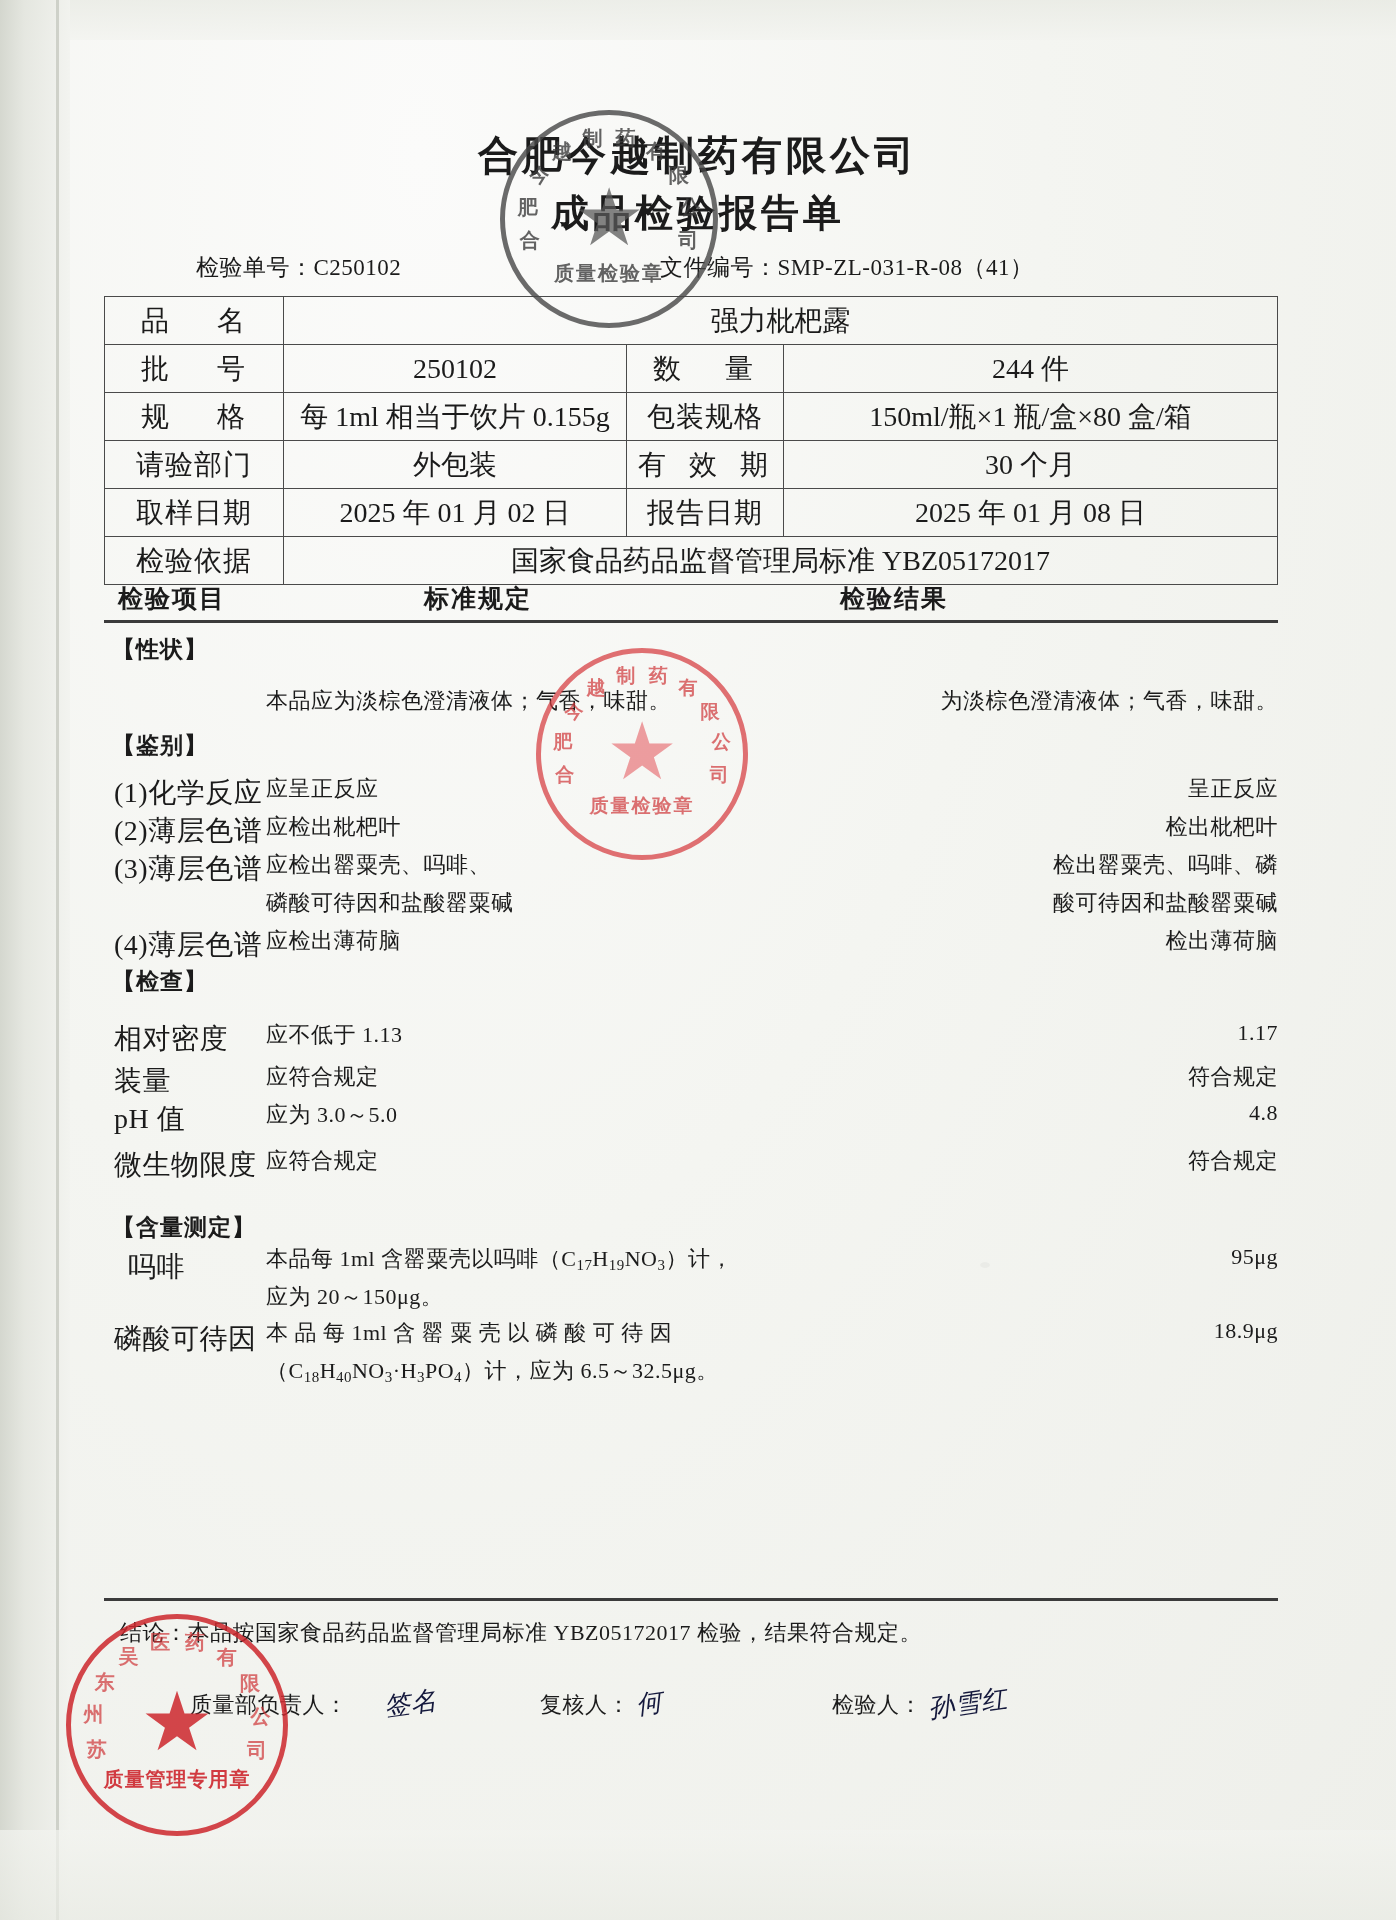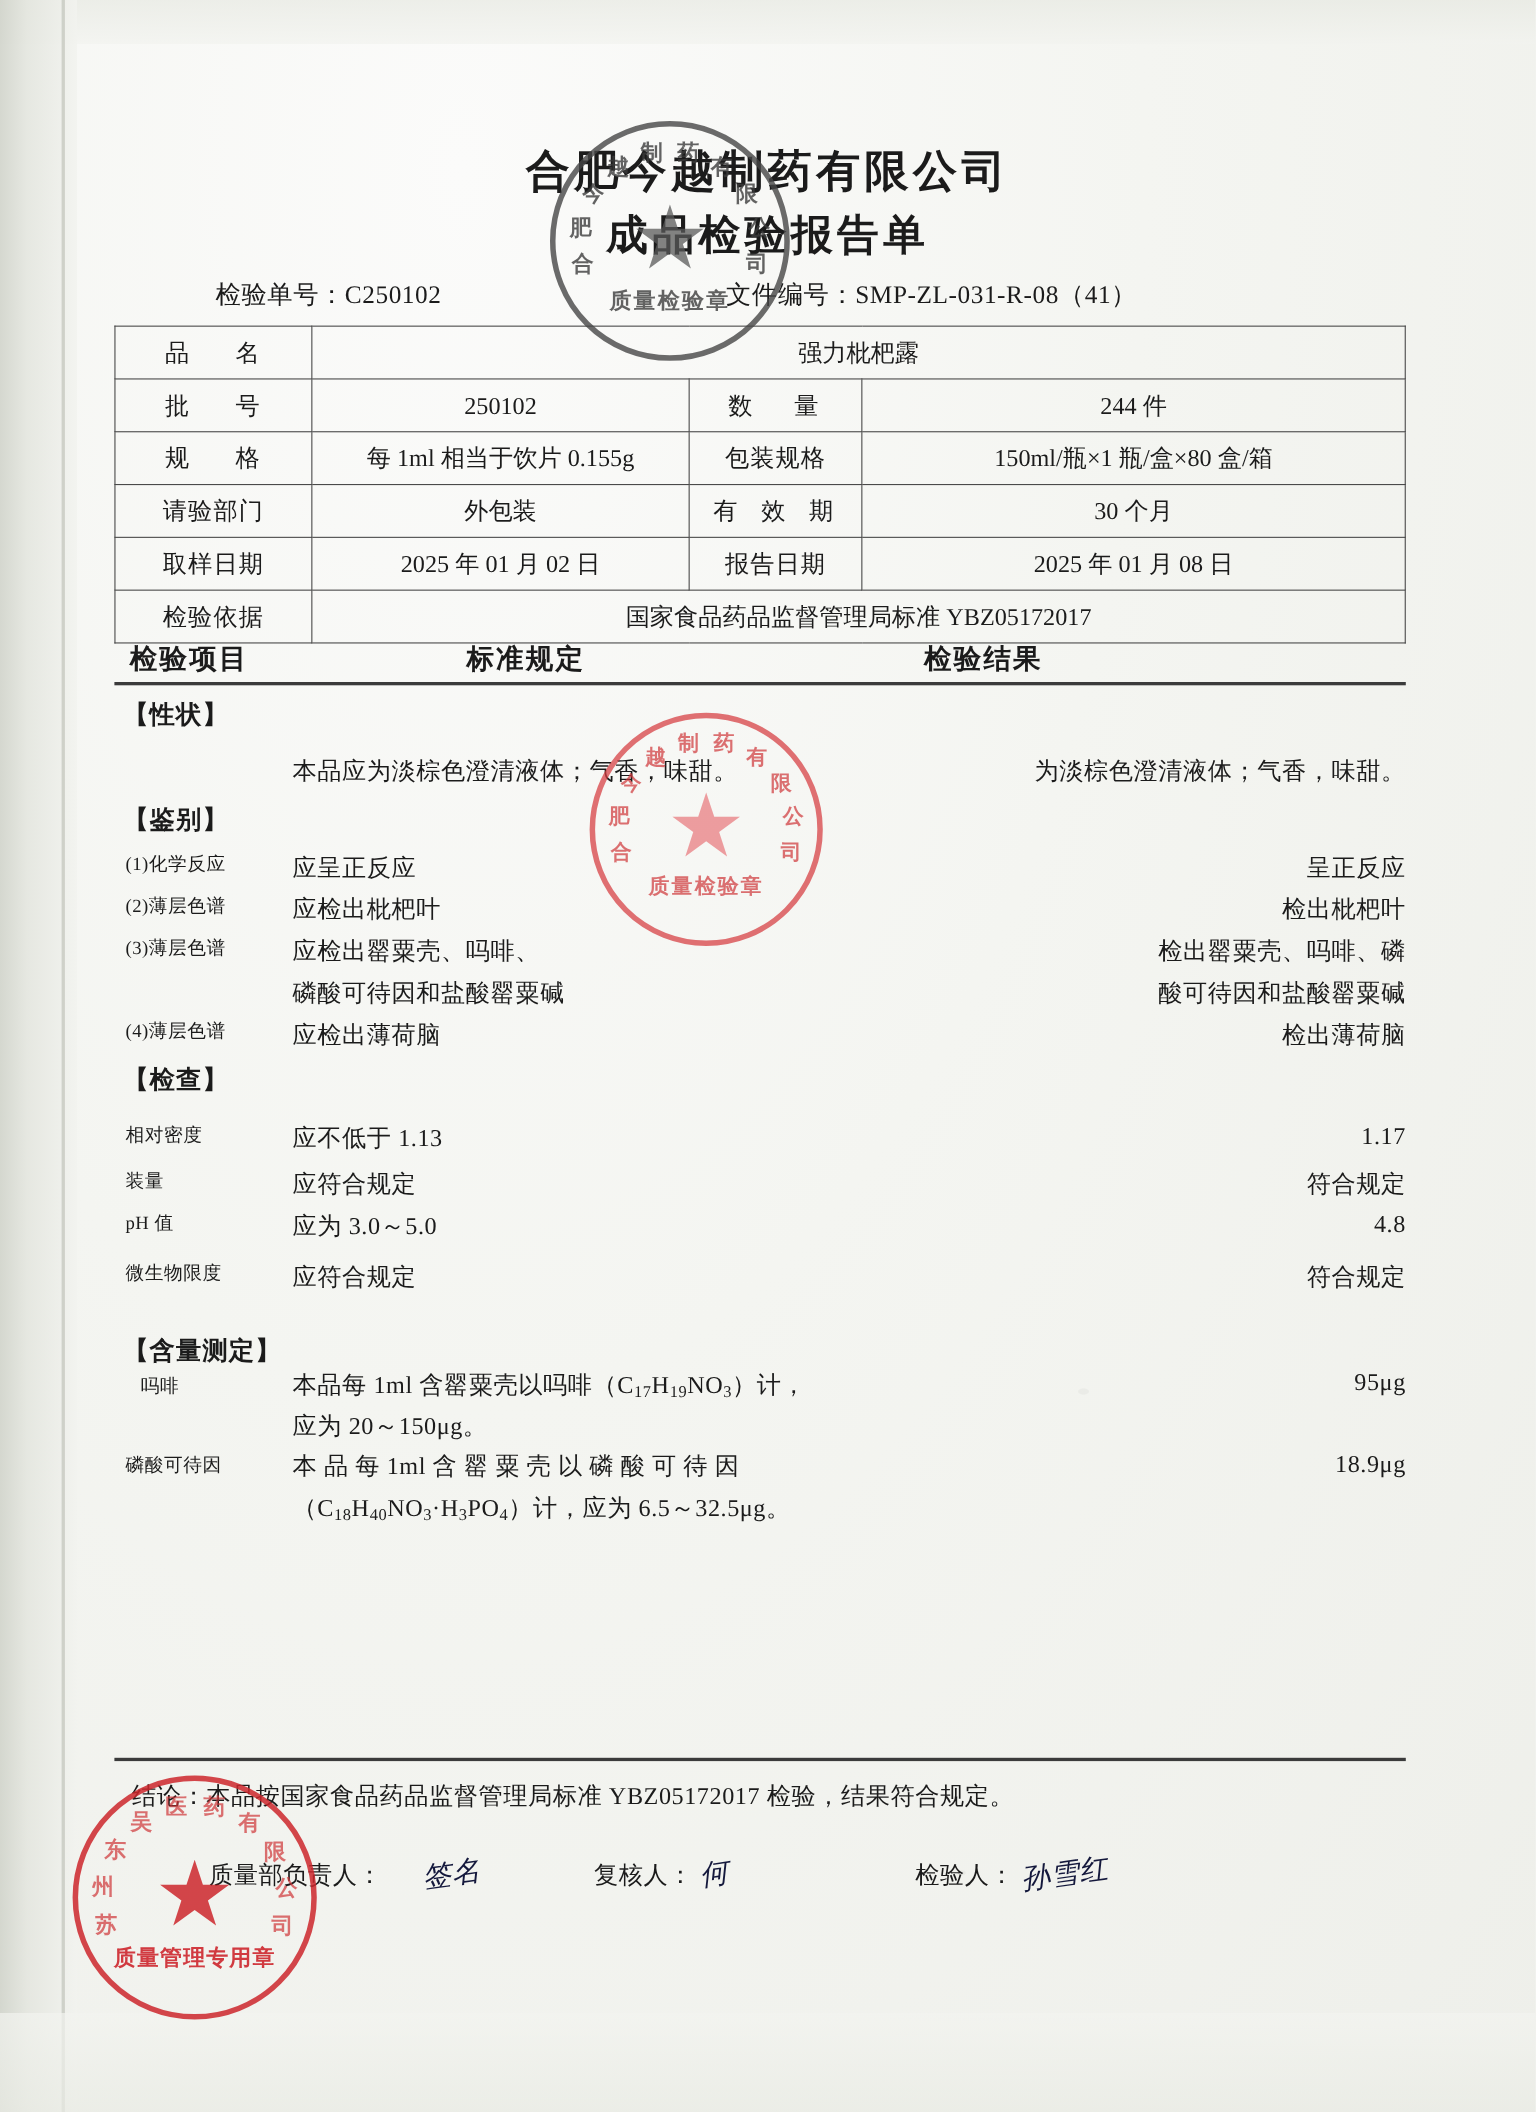--- a/index.html
+++ b/index.html
@@ -53,21 +53,21 @@
   .meta{
     position:absolute;top:252px;font-size:23px;letter-spacing:.5px;
   }
   .meta-left{left:196px;}
   .meta-right{left:660px;}
 
   
   .info{
     position:absolute;left:104px;top:296px;width:1174px;
     border-collapse:collapse;
-    font-size:22px;
+    font-size:28px;
   }
   .info td{
     border:1px solid #4a4a4a;
     height:47px;
     text-align:center;
     vertical-align:middle;
     padding:0 6px;
   }
   .info .lbl{width:158px;letter-spacing:10px;padding-left:14px;}
   .info .lbl2{width:158px;letter-spacing:1px;}
@@ -81,21 +81,21 @@
     font-family:"Liberation Sans","DejaVu Sans",sans-serif;letter-spacing:2px;}
   .ch1{left:118px;}
   .ch2{left:424px;}
   .ch3{left:840px;}
   .rule-top{position:absolute;left:104px;top:620px;width:1174px;height:3px;background:#3b3b3b;}
   .rule-bottom{position:absolute;left:104px;top:1330px;width:1174px;height:3px;background:#3b3b3b;}
 
   
   .sec{position:absolute;font-size:23px;font-weight:bold;
        font-family:"Liberation Sans","DejaVu Sans",sans-serif;letter-spacing:1px;}
-  .item{position:absolute;font-size:17px;letter-spacing:.5px;white-space:nowrap;}
+  .item{position:absolute;font-size:28px;letter-spacing:.5px;white-space:nowrap;}
   .spec{position:absolute;font-size:22px;letter-spacing:.5px;white-space:nowrap;}
   .res{position:absolute;font-size:22px;letter-spacing:.5px;white-space:nowrap;text-align:right;}
   .res-r{right:118px;}
   sub{font-size:.68em;vertical-align:-.25em;}
 
   
   .concl{position:absolute;left:120px;top:1348px;font-size:22px;letter-spacing:.5px;}
   .sign{position:absolute;top:1404px;font-size:22px;letter-spacing:.5px;}
   .s1{left:190px;} .s2{left:540px;} .s3{left:832px;}
 

